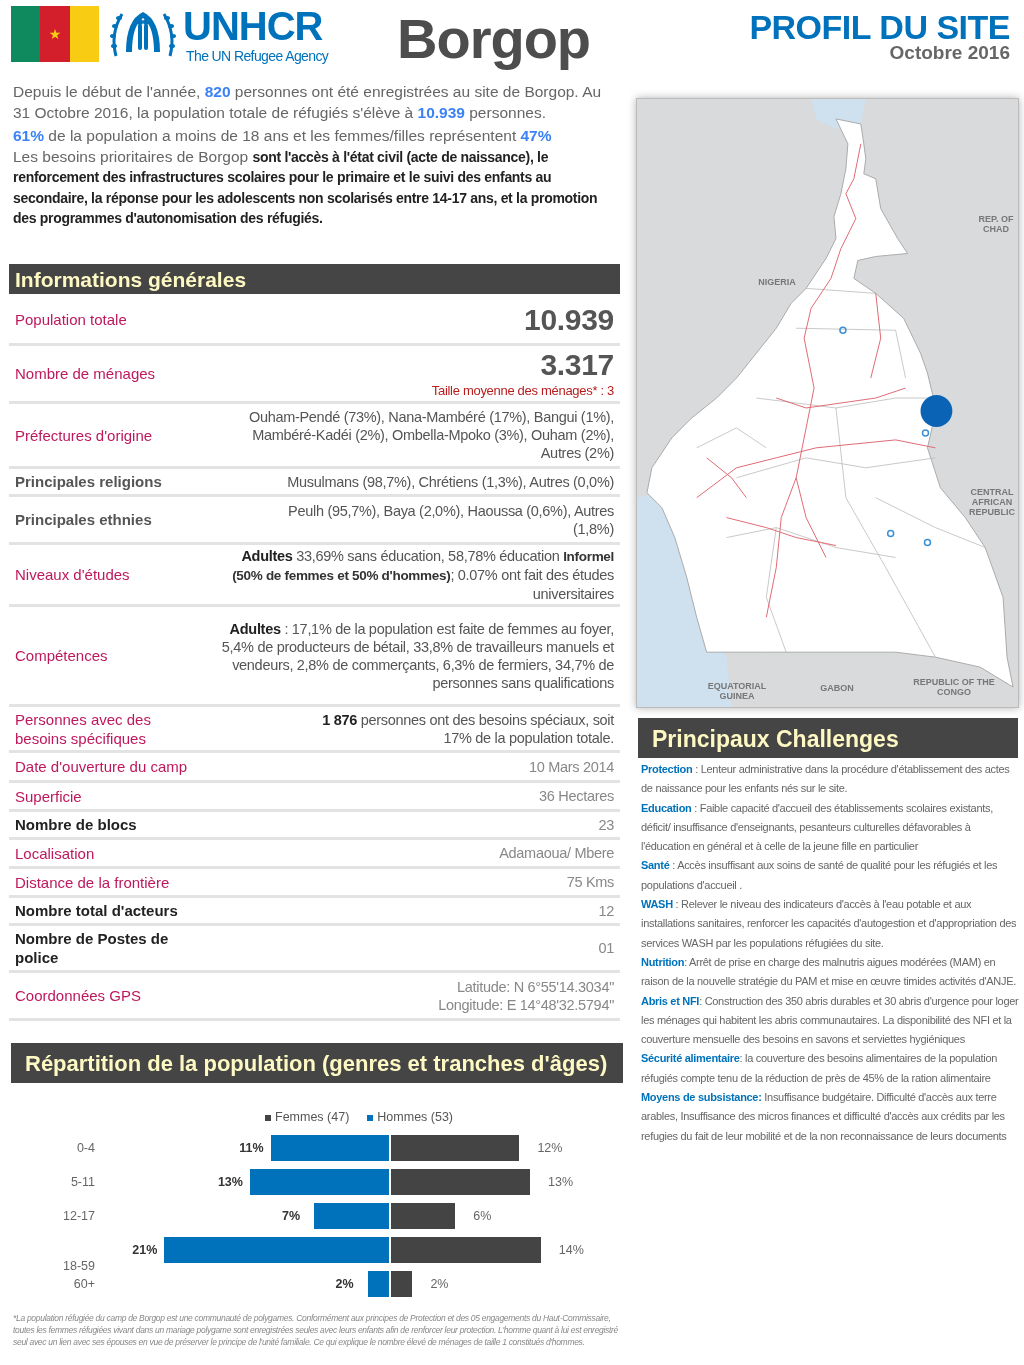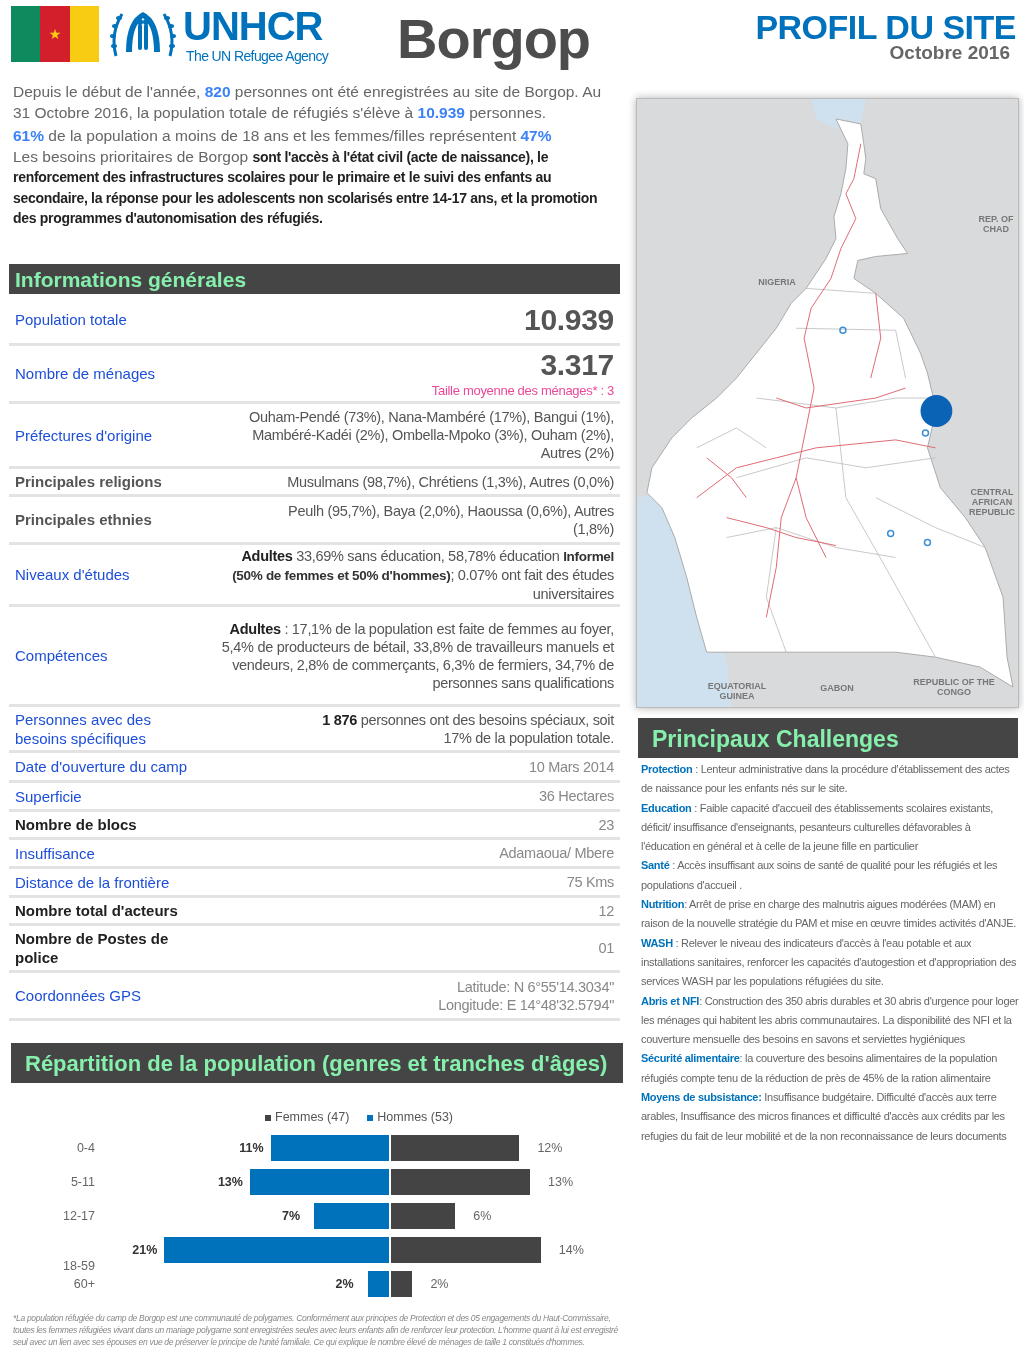--- a/index.html
+++ b/index.html
@@ -12,44 +12,44 @@
   .flag .r { flex: 1; background: #d21f2b; position: relative; }
   .flag .y { flex: 1; background: #f9cc14; }
   .flag .star { position: absolute; left: 50%; top: 50%; transform: translate(-50%,-52%); color: #f9cc14; font-size: 14px; line-height: 1; }
 
   .unhcr-logo { position: absolute; left: 108px; top: 6px; width: 250px; height: 60px; }
   .unhcr-emblem { position: absolute; left: 0; top: 0; width: 70px; height: 58px; }
   .unhcr-word { position: absolute; left: 75px; top: -2px; font-size: 40px; font-weight: bold; color: #0072bc; letter-spacing: -1px; font-family: "Liberation Sans", sans-serif; }
   .unhcr-tag { position: absolute; left: 78px; top: 42px; font-size: 14px; color: #0072bc; letter-spacing: -0.6px; white-space: nowrap; }
 
   .site-name { position: absolute; left: 397px; top: 6px; font-size: 56px; font-weight: bold; color: #4d4d4d; letter-spacing: -1px; }
-  .profil { position: absolute; right: 8px; top: 8px; font-size: 34px; font-weight: bold; color: #0072bc; letter-spacing: -0.5px; }
+  .profil { position: absolute; right: 14px; top: 8px; font-size: 34px; font-weight: bold; color: #0072bc; letter-spacing: -0.5px; }
   .profil-date { position: absolute; right: 14px; top: 42px; font-size: 19px; font-weight: bold; color: #666; }
 
   
   .intro { position: absolute; left: 13px; top: 82px; width: 600px; font-size: 15.5px; line-height: 20.5px; color: #666; }
   .intro p { margin-bottom: 3px; }
   .intro b { color: #3b82f6; }
   .intro .dark { color: #222; font-weight: bold; font-size: 14px; letter-spacing: -0.3px; }
 
   
-  .sec-head { position: absolute; background: #454545; color: #86efac; font-weight: bold; padding-left: 6px; }
+  .sec-head { position: absolute; background: #454545; color: #fef9c3; font-weight: bold; padding-left: 6px; }
   .sec-info { left: 9px; top: 264px; width: 611px; height: 30px; font-size: 21px; line-height: 32px; }
   .sec-rep { left: 11px; top: 1043px; width: 612px; height: 40px; font-size: 22px; line-height: 42px; padding-left: 14px; }
   .sec-chal { left: 638px; top: 718px; width: 380px; height: 40px; font-size: 23px; line-height: 42px; padding-left: 14px; }
 
   
   .info-table { position: absolute; left: 9px; top: 296px; width: 611px; }
   .row { display: flex; justify-content: space-between; align-items: center; border-bottom: 3px solid #e3e3e3; padding: 0 6px; }
-  .row .lbl { font-size: 15px; color: #1d4ed8; flex: 0 0 200px; line-height: 19px; }
+  .row .lbl { font-size: 15px; color: #be185d; flex: 0 0 200px; line-height: 19px; }
   .row .lbl.bold { font-weight: bold; color: #222; }
   .row .val { text-align: right; font-size: 14.5px; color: #555; line-height: 18px; letter-spacing: -0.3px; }
   .row .val.light { color: #888; }
   .row .big { font-size: 30px; font-weight: bold; color: #555; line-height: 34px; }
-  .row .sub { font-size: 13px; color: #ec4899; }
+  .row .sub { font-size: 13px; color: #b91c1c; }
   .row b { color: #222; }
 
   
   .chart { position: absolute; left: 0; top: 1090px; width: 630px; height: 210px; }
   .legend { position: absolute; left: 265px; top: 20px; font-size: 12.5px; color: #555; display: flex; gap: 18px; }
   .legend .sw { display: inline-block; width: 6px; height: 6px; margin-right: 4px; vertical-align: middle; }
   .cat-lbl { position: absolute; font-size: 12.5px; color: #666; width: 60px; text-align: right; }
   .bar { position: absolute; height: 26px; }
   .bar.h { background: #0072bc; }
   .bar.f { background: #444; }
@@ -159,21 +159,21 @@
   </div>
   <div class="row" style="height:29px">
     <div class="lbl">Superficie</div>
     <div class="val light">36 Hectares</div>
   </div>
   <div class="row" style="height:28px">
     <div class="lbl bold">Nombre de blocs</div>
     <div class="val light">23</div>
   </div>
   <div class="row" style="height:29px">
-    <div class="lbl">Insuffisance</div>
+    <div class="lbl">Localisation</div>
     <div class="val light">Adamaoua/ Mbere</div>
   </div>
   <div class="row" style="height:29px">
     <div class="lbl">Distance de la frontière</div>
     <div class="val light">75 Kms</div>
   </div>
   <div class="row" style="height:28px">
     <div class="lbl bold">Nombre total d'acteurs</div>
     <div class="val light">12</div>
   </div>
@@ -273,18 +273,18 @@
   <div class="map-lbl" style="left:172px;top:584px;width:56px">GABON</div>
   <div class="map-lbl" style="left:272px;top:578px;width:90px">REPUBLIC OF THE CONGO</div>
 </div>
 
 <div class="sec-head sec-chal">Principaux Challenges</div>
 
 <div class="challenges" id="challenges">
     <div><span class="k">Protection</span><span> : Lenteur administrative dans la procédure d'établissement des actes de naissance pour les enfants nés sur le site.</span></div>
     <div><span class="k">Education</span><span> : Faible capacité d'accueil des établissements scolaires existants, déficit/ insuffisance d'enseignants, pesanteurs culturelles défavorables à l'éducation en général et à celle de la jeune fille en particulier</span></div>
     <div><span class="k">Santé</span><span> : Accès insuffisant aux soins de santé de qualité pour les réfugiés et les populations d'accueil .</span></div>
+    <div><span class="k">WASH</span><span> : Relever le niveau des indicateurs d'accès à l'eau potable et aux installations sanitaires, renforcer les capacités d'autogestion et d'appropriation des services WASH par les populations réfugiées du site.</span></div>
     <div><span class="k">Nutrition</span><span>: Arrêt de prise en charge des malnutris aigues modérées (MAM) en raison de la nouvelle stratégie du PAM et mise en œuvre timides activités d'ANJE.</span></div>
-    <div><span class="k">WASH</span><span> : Relever le niveau des indicateurs d'accès à l'eau potable et aux installations sanitaires, renforcer les capacités d'autogestion et d'appropriation des services WASH par les populations réfugiées du site.</span></div>
     <div><span class="k">Abris et NFI</span><span>: Construction des 350 abris durables et 30 abris d'urgence pour loger les ménages qui habitent les abris communautaires. La disponibilité des NFI et la couverture mensuelle des besoins en savons et serviettes hygiéniques</span></div>
     <div><span class="k">Sécurité alimentaire</span><span>: la couverture des besoins alimentaires de la population réfugiés compte tenu de la réduction de près de 45% de la ration alimentaire</span></div>
     <div><span class="k">Moyens de subsistance:</span><span> Insuffisance budgétaire. Difficulté d'accès aux terre arables, Insuffisance des micros finances et difficulté d'accès aux crédits par les refugies du fait de leur mobilité et de la non reconnaissance de leurs documents</span></div>
   </div>
 
 </body></html>

